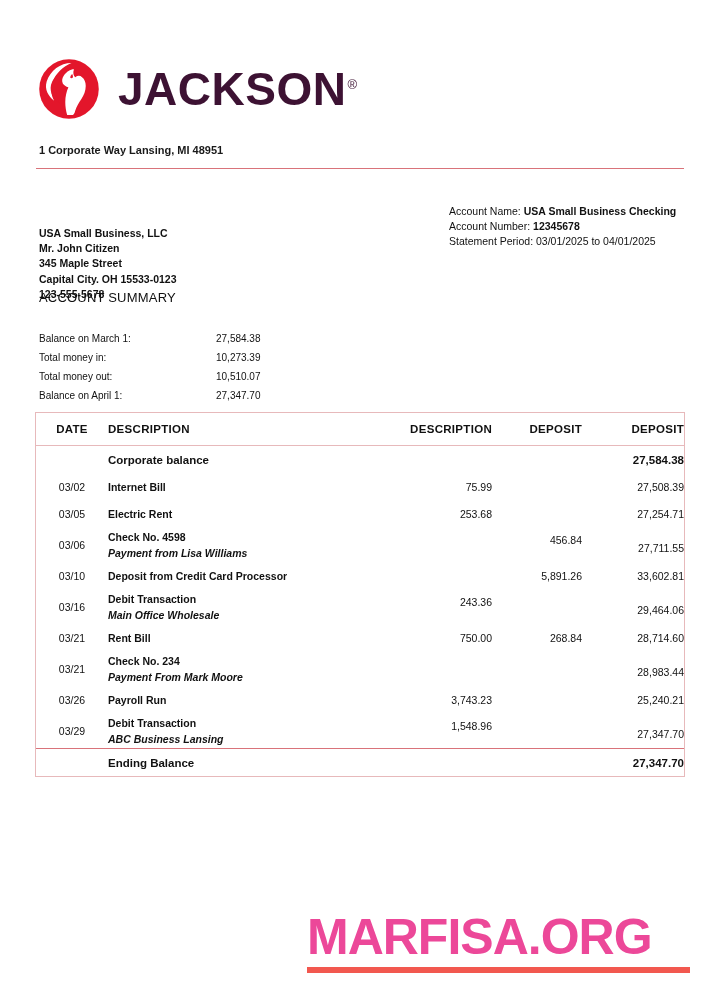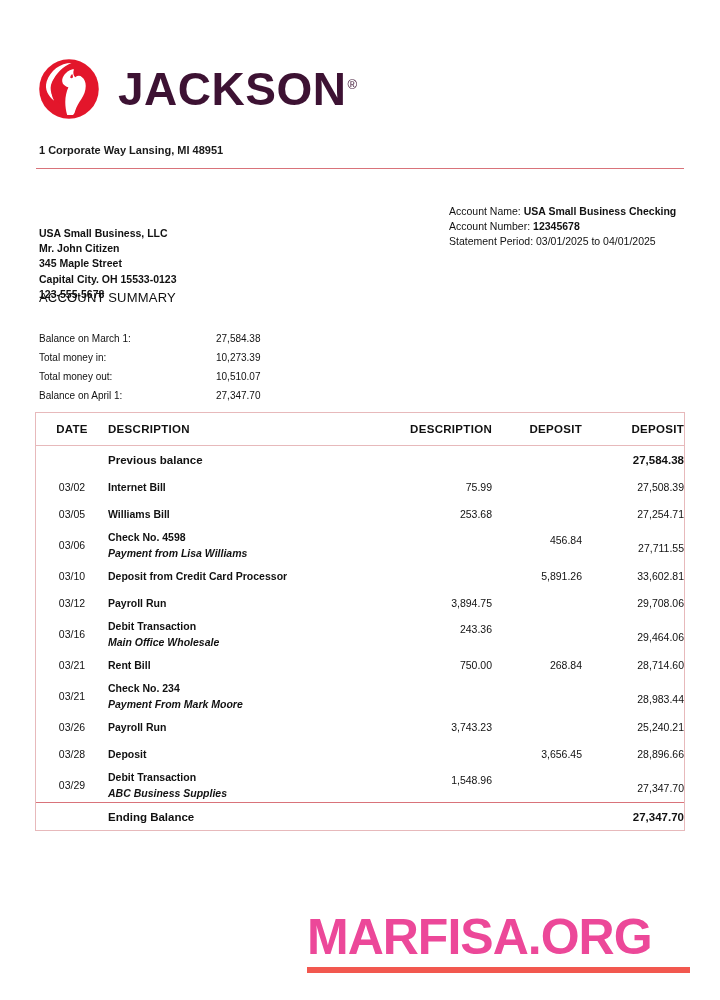--- a/index.html
+++ b/index.html
@@ -296,37 +296,37 @@
           <th class="h-date">DATE</th>
           <th class="h-desc">DESCRIPTION</th>
           <th class="h-num">DESCRIPTION</th>
           <th class="h-num">DEPOSIT</th>
           <th class="h-bal">DEPOSIT</th>
         </tr>
       </thead>
       <tbody>
         <tr class="prev-row">
           <td class="c-date"></td>
-          <td class="c-desc">Previous balance</td>
+          <td class="c-desc">Corporate balance</td>
           <td class="c-num"></td>
           <td class="c-num"></td>
           <td class="c-bal">27,584.38</td>
         </tr>
 
         <tr>
           <td class="c-date">03/02</td>
           <td class="c-desc">Internet Bill</td>
           <td class="c-num">75.99</td>
           <td class="c-num"></td>
           <td class="c-bal">27,508.39</td>
         </tr>
 
         <tr>
           <td class="c-date">03/05</td>
-          <td class="c-desc">Williams Bill</td>
+          <td class="c-desc">Electric Rent</td>
           <td class="c-num">253.68</td>
           <td class="c-num"></td>
           <td class="c-bal">27,254.71</td>
         </tr>
 
         <tr class="two-line">
           <td class="c-date">03/06</td>
           <td class="c-desc">
             <span class="desc-main">Check No. 4598</span>
             <span class="desc-sub">Payment from Lisa Williams</span>
@@ -337,27 +337,20 @@
         </tr>
 
         <tr>
           <td class="c-date">03/10</td>
           <td class="c-desc">Deposit from Credit Card Processor</td>
           <td class="c-num"></td>
           <td class="c-num">5,891.26</td>
           <td class="c-bal">33,602.81</td>
         </tr>
 
-        <tr>
-          <td class="c-date">03/12</td>
-          <td class="c-desc">Payroll Run</td>
-          <td class="c-num">3,894.75</td>
-          <td class="c-num"></td>
-          <td class="c-bal">29,708.06</td>
-        </tr>
 
         <tr class="two-line">
           <td class="c-date">03/16</td>
           <td class="c-desc">
             <span class="desc-main">Debit Transaction</span>
             <span class="desc-sub">Main Office Wholesale</span>
           </td>
           <td class="c-num">243.36</td>
           <td class="c-num"></td>
           <td class="c-bal">29,464.06</td>
@@ -383,33 +376,26 @@
         </tr>
 
         <tr>
           <td class="c-date">03/26</td>
           <td class="c-desc">Payroll Run</td>
           <td class="c-num">3,743.23</td>
           <td class="c-num"></td>
           <td class="c-bal">25,240.21</td>
         </tr>
 
-        <tr>
-          <td class="c-date">03/28</td>
-          <td class="c-desc">Deposit</td>
-          <td class="c-num"></td>
-          <td class="c-num">3,656.45</td>
-          <td class="c-bal">28,896.66</td>
-        </tr>
 
         <tr class="two-line">
           <td class="c-date">03/29</td>
           <td class="c-desc">
             <span class="desc-main">Debit Transaction</span>
-            <span class="desc-sub">ABC Business Supplies</span>
+            <span class="desc-sub">ABC Business Lansing</span>
           </td>
           <td class="c-num">1,548.96</td>
           <td class="c-num"></td>
           <td class="c-bal">27,347.70</td>
         </tr>
 
         <tr class="ending-row">
           <td class="c-date"></td>
           <td class="c-desc">Ending Balance</td>
           <td class="c-num"></td>

